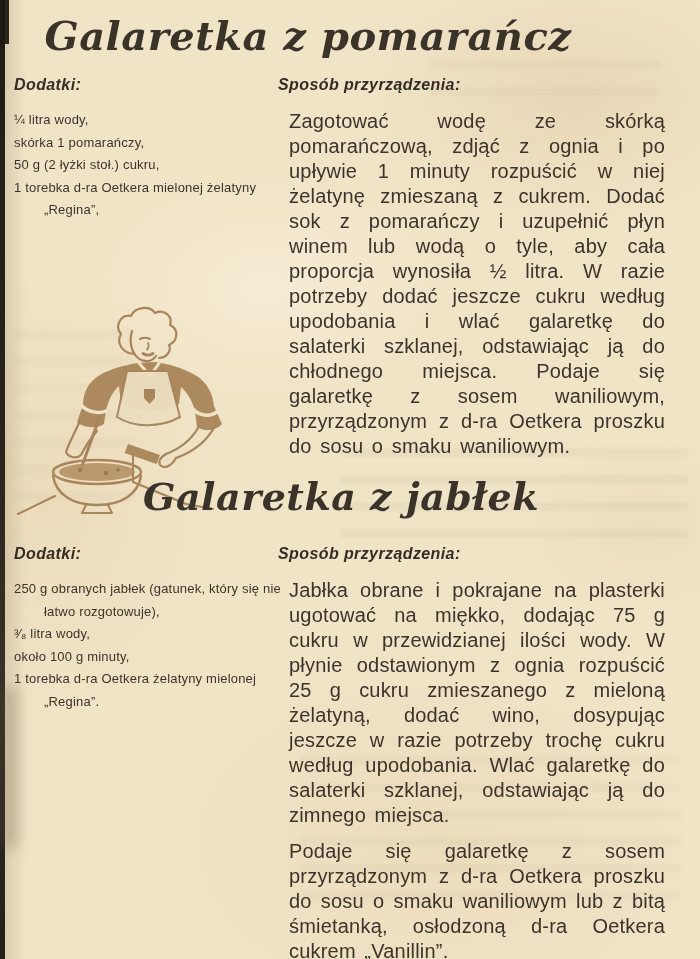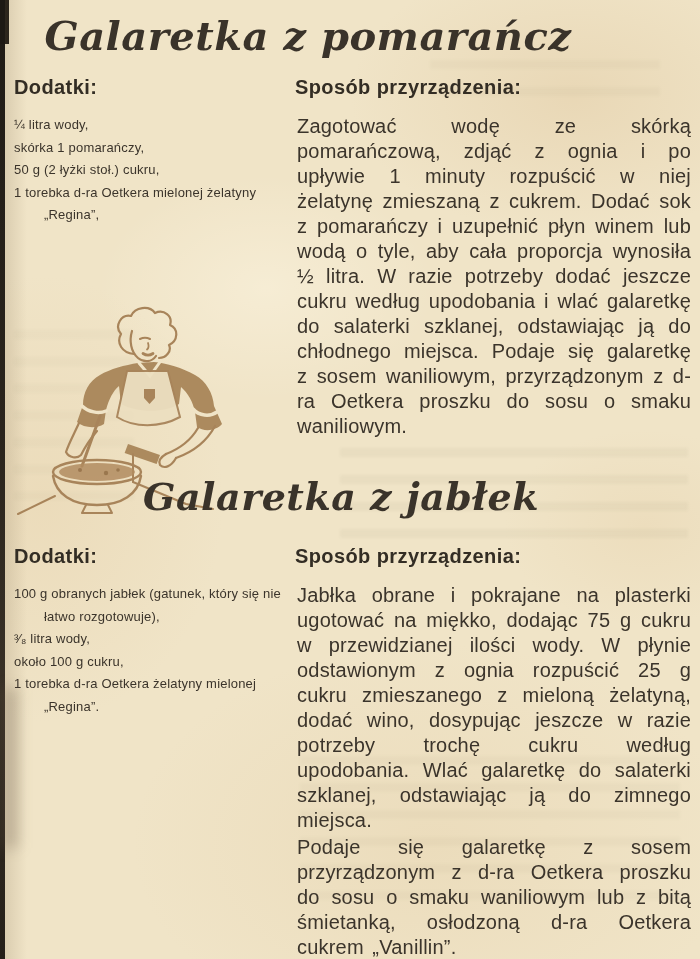--- a/index.html
+++ b/index.html
@@ -37,31 +37,31 @@
   .g4 { left:430px; top:60px;  width:230px; height:40px;  opacity:0.07; }
 
   .title { position:absolute; width:700px; text-align:center;
     font-family:"DejaVu Serif","Liberation Serif",serif; font-style:italic;
     color:#3a332a; white-space:nowrap; }
   .t1 { top:12px;  left:-42px; font-size:40px; letter-spacing:0.5px; }
   .t2 { top:474px; left:-9px;  font-size:38px; letter-spacing:0.5px; }
 
   .col { position:absolute; }
   .c-left  { left:14px;  width:278px; }
-  .c-right { left:295px; width:398px; }
+  .c-right { left:278px; width:398px; }
   .r1 { top:76px; }
   .r2 { top:545px; }
 
-  .col h2 { font-size:20px; font-weight:bold; letter-spacing:0.4px; color:#332d24; margin:0 0 15px 0; }
+  .col h2 { font-size:16px; font-weight:bold; letter-spacing:0.4px; color:#332d24; margin:0 0 15px 0;font-style:italic; }
 
   .ing { font-size:13px; line-height:22.5px; letter-spacing:0.2px;
     padding-left:30px; text-indent:-30px; color:#3b342b; }
 
   .met { font-size:20px; line-height:25px; letter-spacing:0.2px; word-spacing:0.14em;
-    text-align:justify; color:#3b342b; margin:2px; }
+    text-align:justify; color:#3b342b; margin:11px; }
 
   .illustration { position:absolute; left:8px; top:306px; width:260px; height:240px; pointer-events:none; }
 </style>
 </head>
 <body>
 
 <div class="page">
 
   <div class="edge-strip"></div>
   <div class="edge-notch"></div>
@@ -149,23 +149,23 @@
     <circle cx="98" cy="167" r="2.2" fill="#9a774e"></circle>
     <circle cx="110" cy="164" r="1.8" fill="#9a774e"></circle>
   </svg>
 
   <h1 class="title t2">Galaretka z jabłek</h1>
 
   <div class="col c-left r2">
     <h2>Dodatki:</h2>
     <div>
 
-    <div class="ing">100 g obranych jabłek (gatunek, który się nie łatwo rozgotowuje),</div>
+    <div class="ing">250 g obranych jabłek (gatunek, który się nie łatwo rozgotowuje),</div>
         <div class="ing">³⁄₈ litra wody,</div>
-        <div class="ing">około 100 g cukru,</div>
+        <div class="ing">około 100 g minuty,</div>
         <div class="ing">1 torebka d-ra Oetkera żelatyny mielonej „Regina”.</div>
       </div>
   </div>
 
   <div class="col c-right r2">
     <h2>Sposób przyrządzenia:</h2>
     <div>
 
     <p class="met">Jabłka obrane i pokrajane na plasterki ugotować na miękko, dodając 75 g cukru w przewidzianej ilości wody. W płynie odstawionym z ognia rozpuścić 25 g cukru zmieszanego z mieloną żelatyną, dodać wino, dosypując jeszcze w razie potrzeby trochę cukru według upodobania. Wlać galaretkę do salaterki szklanej, odstawiając ją do zimnego miejsca.</p>
         <p class="met">Podaje się galaretkę z sosem przyrządzonym z d-ra Oetkera proszku do sosu o smaku waniliowym lub z bitą śmietanką, osłodzoną d-ra Oetkera cukrem „Vanillin”.</p>

